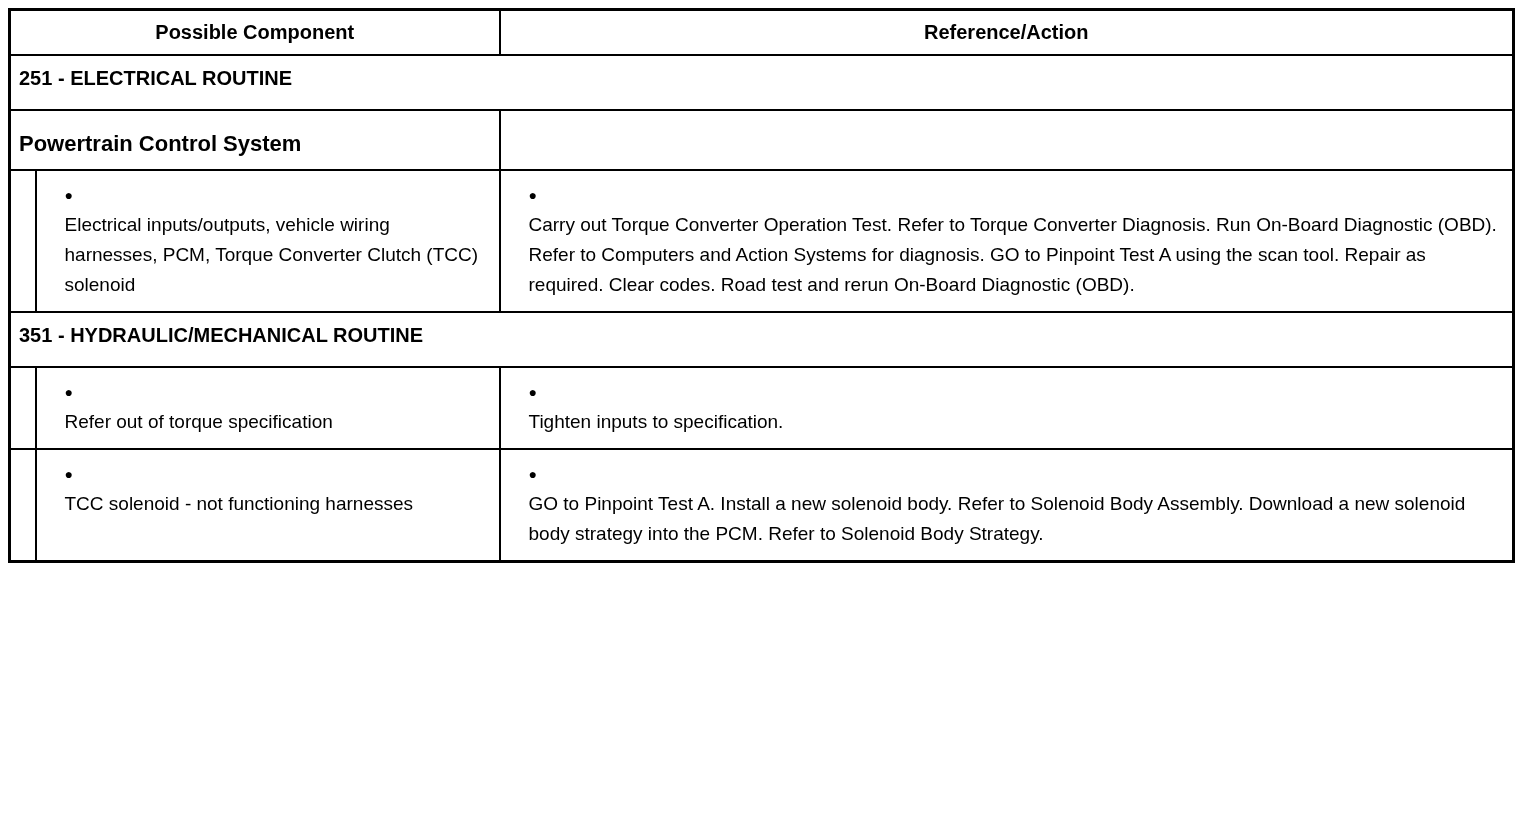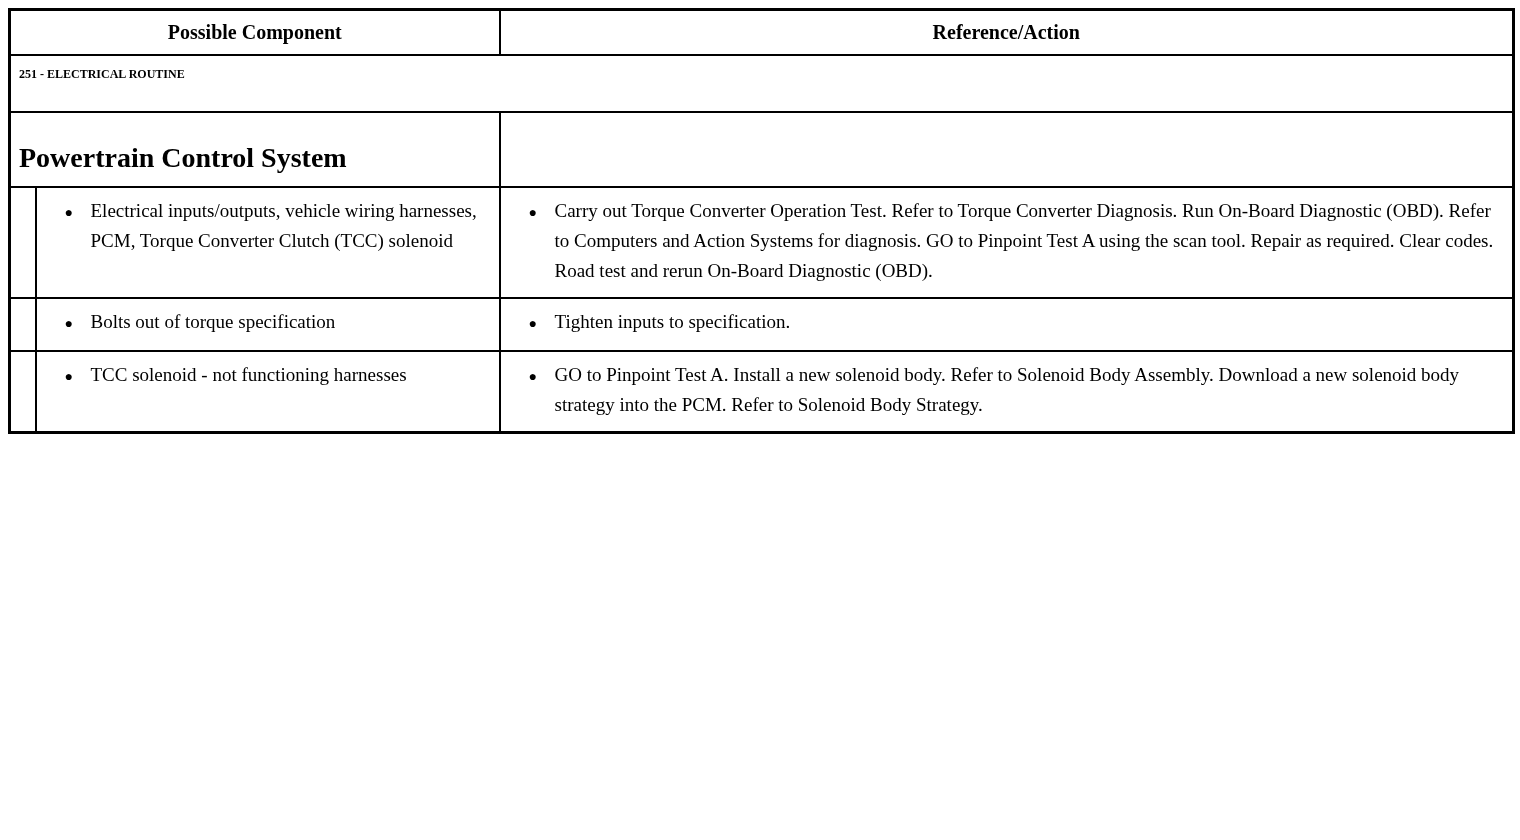--- a/index.html
+++ b/index.html
@@ -7,58 +7,57 @@
     margin: 0;
     padding: 0;
     background: #ffffff;
     font-family: "Liberation Sans", sans-serif;
     color: #000000;
   }
   .doc {
     width: 1520px;
     height: 816px;
     padding: 8px;
-    font-family: Liberation Serif, serif;
   }
   table.diag {
     border-collapse: collapse;
     width: 1504px;
     table-layout: fixed;
     border: 3px solid #000;
   }
   .diag th, .diag td {
     border: 2px solid #000;
     padding: 0;
     vertical-align: top;
   }
   .diag th {
     font-size: 20px;
     font-weight: bold;
     text-align: center;
     padding: 10px 6px;
     vertical-align: middle;
   }
   td.section {
-    font-size: 12px;
+    font-size: 20px;
     font-weight: bold;
-    padding: 11px 6px 29px 8px;
+    padding: 11px 6px 19px 8px;
     vertical-align: middle;
   }
   td.subsection {
-    font-size: 28px;
+    font-size: 22px;
     font-weight: bold;
-    padding: 29px 6px 12px 8px;
+    padding: 20px 6px 12px 8px;
     vertical-align: middle;
   }
   td.itemcell {
     padding: 8px 14px 11px 28px;
     font-size: 19px;
     line-height: 30px;
   }
-  .bullet-item { display: flex; }
+  .bullet-item { display: flex; flex-direction: column; }
   .bullet {
     flex: 0 0 26px;
     line-height: 30px;
   }
   .bullet::before {
     content: "\25CF";
     font-size: 14px;
   }
   .item-text { flex: 1; }
 </style>
@@ -97,28 +96,31 @@
         </div>
       </td>
       <td class="itemcell">
         <div class="bullet-item">
           <span class="bullet"></span>
           <span class="item-text">Carry out Torque Converter Operation Test. Refer to Torque Converter Diagnosis. Run On-Board Diagnostic (OBD). Refer to Computers and Action Systems for diagnosis. GO to Pinpoint Test A using the scan tool. Repair as required. Clear codes. Road test and rerun On-Board Diagnostic (OBD).</span>
         </div>
       </td>
     </tr>
 
+    <tr>
+      <td colspan="3" class="section">351 - HYDRAULIC/MECHANICAL ROUTINE</td>
+    </tr>
 
 
     <tr>
       <td></td>
       <td class="itemcell">
         <div class="bullet-item">
           <span class="bullet"></span>
-          <span class="item-text">Bolts out of torque specification</span>
+          <span class="item-text">Refer out of torque specification</span>
         </div>
       </td>
       <td class="itemcell">
         <div class="bullet-item">
           <span class="bullet"></span>
           <span class="item-text">Tighten inputs to specification.</span>
         </div>
       </td>
     </tr>
 

